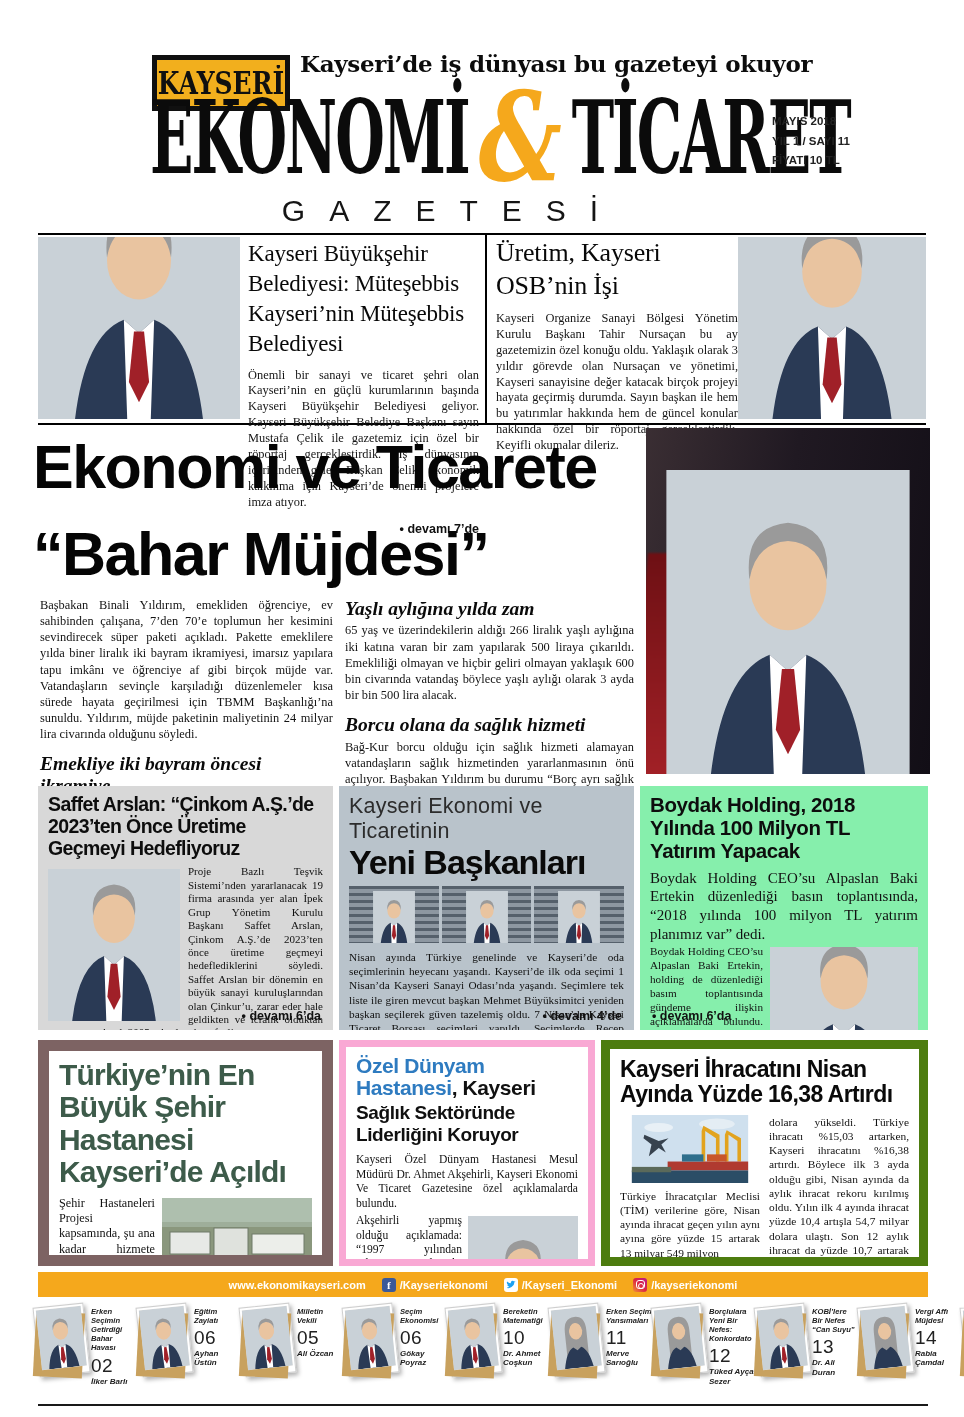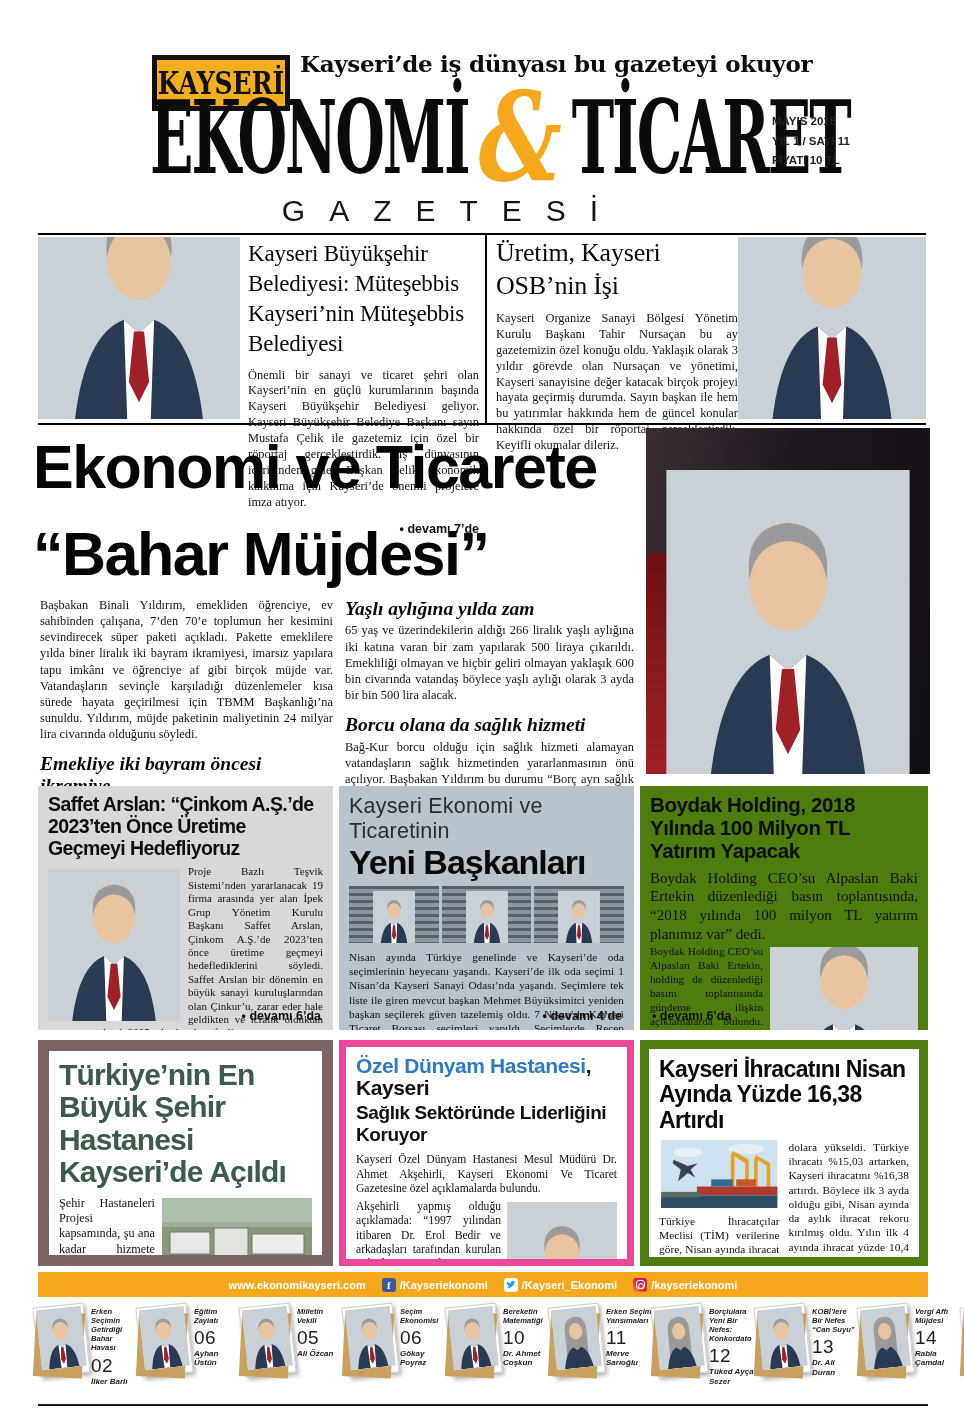--- a/index.html
+++ b/index.html
@@ -61,21 +61,21 @@
   .subhead { font-weight:bold; font-style:italic; font-size:19.5px; line-height:1.1;
     margin:11px 0 3px; text-align:left; color:#0a0a0a; }
   .subhead.first { margin-top:1px; }
   .main-more { text-align:right; margin-top:16px; }
 
   
   .midrow { position:absolute; left:38px; top:786px; width:890px; height:244px; display:flex; gap:6px; }
   .midbox { position:relative; overflow:hidden; padding:8px 10px; box-sizing:border-box; }
   .mid1 { width:295px; background:#d8d8d8; }
   .mid2 { width:295px; background:#b9c3cb; }
-  .mid3 { flex:1; background:#4d7c0f; }
+  .mid3 { flex:1; background:#86efac; }
   .mid1-title { font-family:"Liberation Sans",sans-serif; font-weight:bold; font-size:19.5px;
     line-height:1.12; letter-spacing:-0.6px; color:#0d0d0d; }
   .mid1-bodywrap { margin-top:6px; font-size:11px; line-height:1.22; text-align:justify; }
   .mid1-photo { float:left; width:132px; height:152px; margin:4px 8px 0 0; background:#cdd3d8; }
   .mid1-photo svg { width:100%; height:100%; display:block; }
   .mid-more { position:absolute; right:12px; bottom:7px; }
   .mid2-t1 { font-family:"Liberation Sans",sans-serif; font-size:21.5px; color:#2c2c2c; letter-spacing:0.2px; }
   .mid2-t2 { font-family:"Liberation Sans",sans-serif; font-weight:bold; font-size:34px;
     letter-spacing:-1px; color:#0a0a0a; margin-top:1px; line-height:1.0; }
   .mid2-photos { display:flex; gap:3px; margin-top:7px; height:57px; }
@@ -87,21 +87,21 @@
     line-height:1.12; letter-spacing:-0.4px; color:#0d0d0d; }
   .mid3-body1 { margin-top:6px; font-size:15px; line-height:1.24; text-align:justify; }
   .mid3-body2 { margin-top:2px; font-size:11.2px; line-height:1.24; text-align:justify; }
   .mid3-photo { float:right; width:148px; height:150px; margin:2px 0 2px 7px; background:#b8b2a4; }
   .mid3-photo svg { width:100%; height:100%; display:block; }
 
   
   .botrow { position:absolute; left:38px; top:1040px; width:890px; height:226px; display:flex; gap:6px; }
   .botbox { box-sizing:border-box; position:relative; }
   .bot1 { width:295px; background:#7d6363; padding:11px; }
-  .bot2 { width:295px; background:#ec4899; padding:7px; }
+  .bot2 { width:256px; background:#f9a8d4; padding:7px; }
   .bot3 { flex:1; background:#4d7c0f; padding:9px; }
   .botinner { background:#fff; width:100%; height:100%; box-sizing:border-box;
     padding:8px 10px; overflow:hidden; position:relative; }
   .bot1-title { font-family:"Liberation Sans",sans-serif; font-weight:bold; font-size:30px;
     letter-spacing:-0.8px; line-height:1.08; color:#3d5b4a; }
   .bot1-body { margin-top:7px; font-size:12.2px; line-height:1.26; text-align:justify; }
   .hosp-photo { float:right; width:150px; height:92px; margin:2px 0 3px 7px; }
   .hosp-photo svg { width:100%; height:100%; display:block; }
   .bot2-t1 { font-family:"Liberation Sans",sans-serif; font-weight:bold; font-size:21px;
     letter-spacing:-0.4px; line-height:1.05; }

